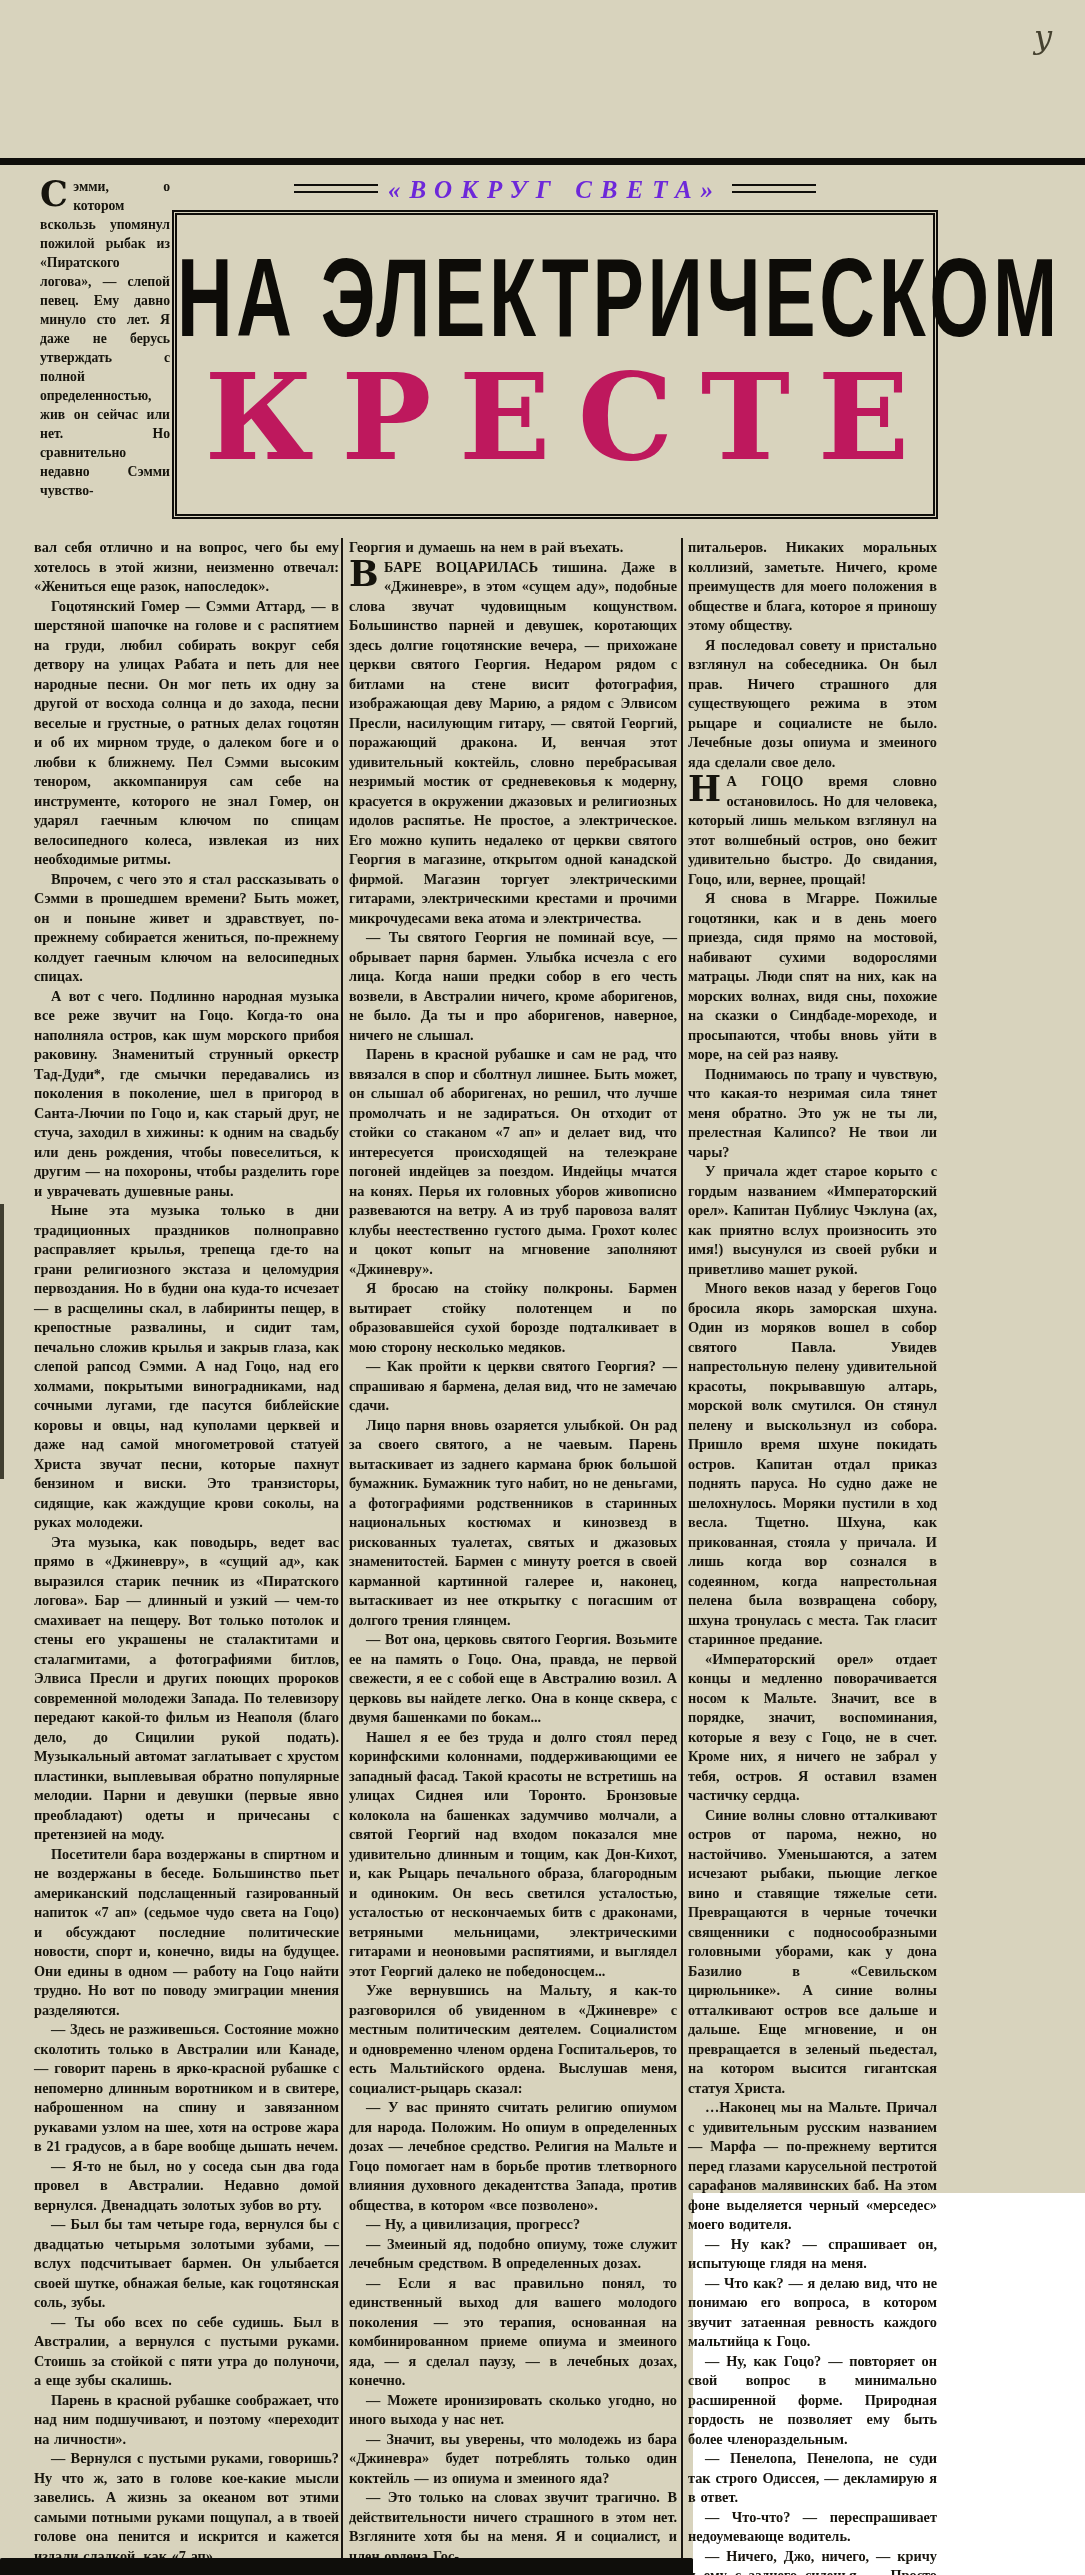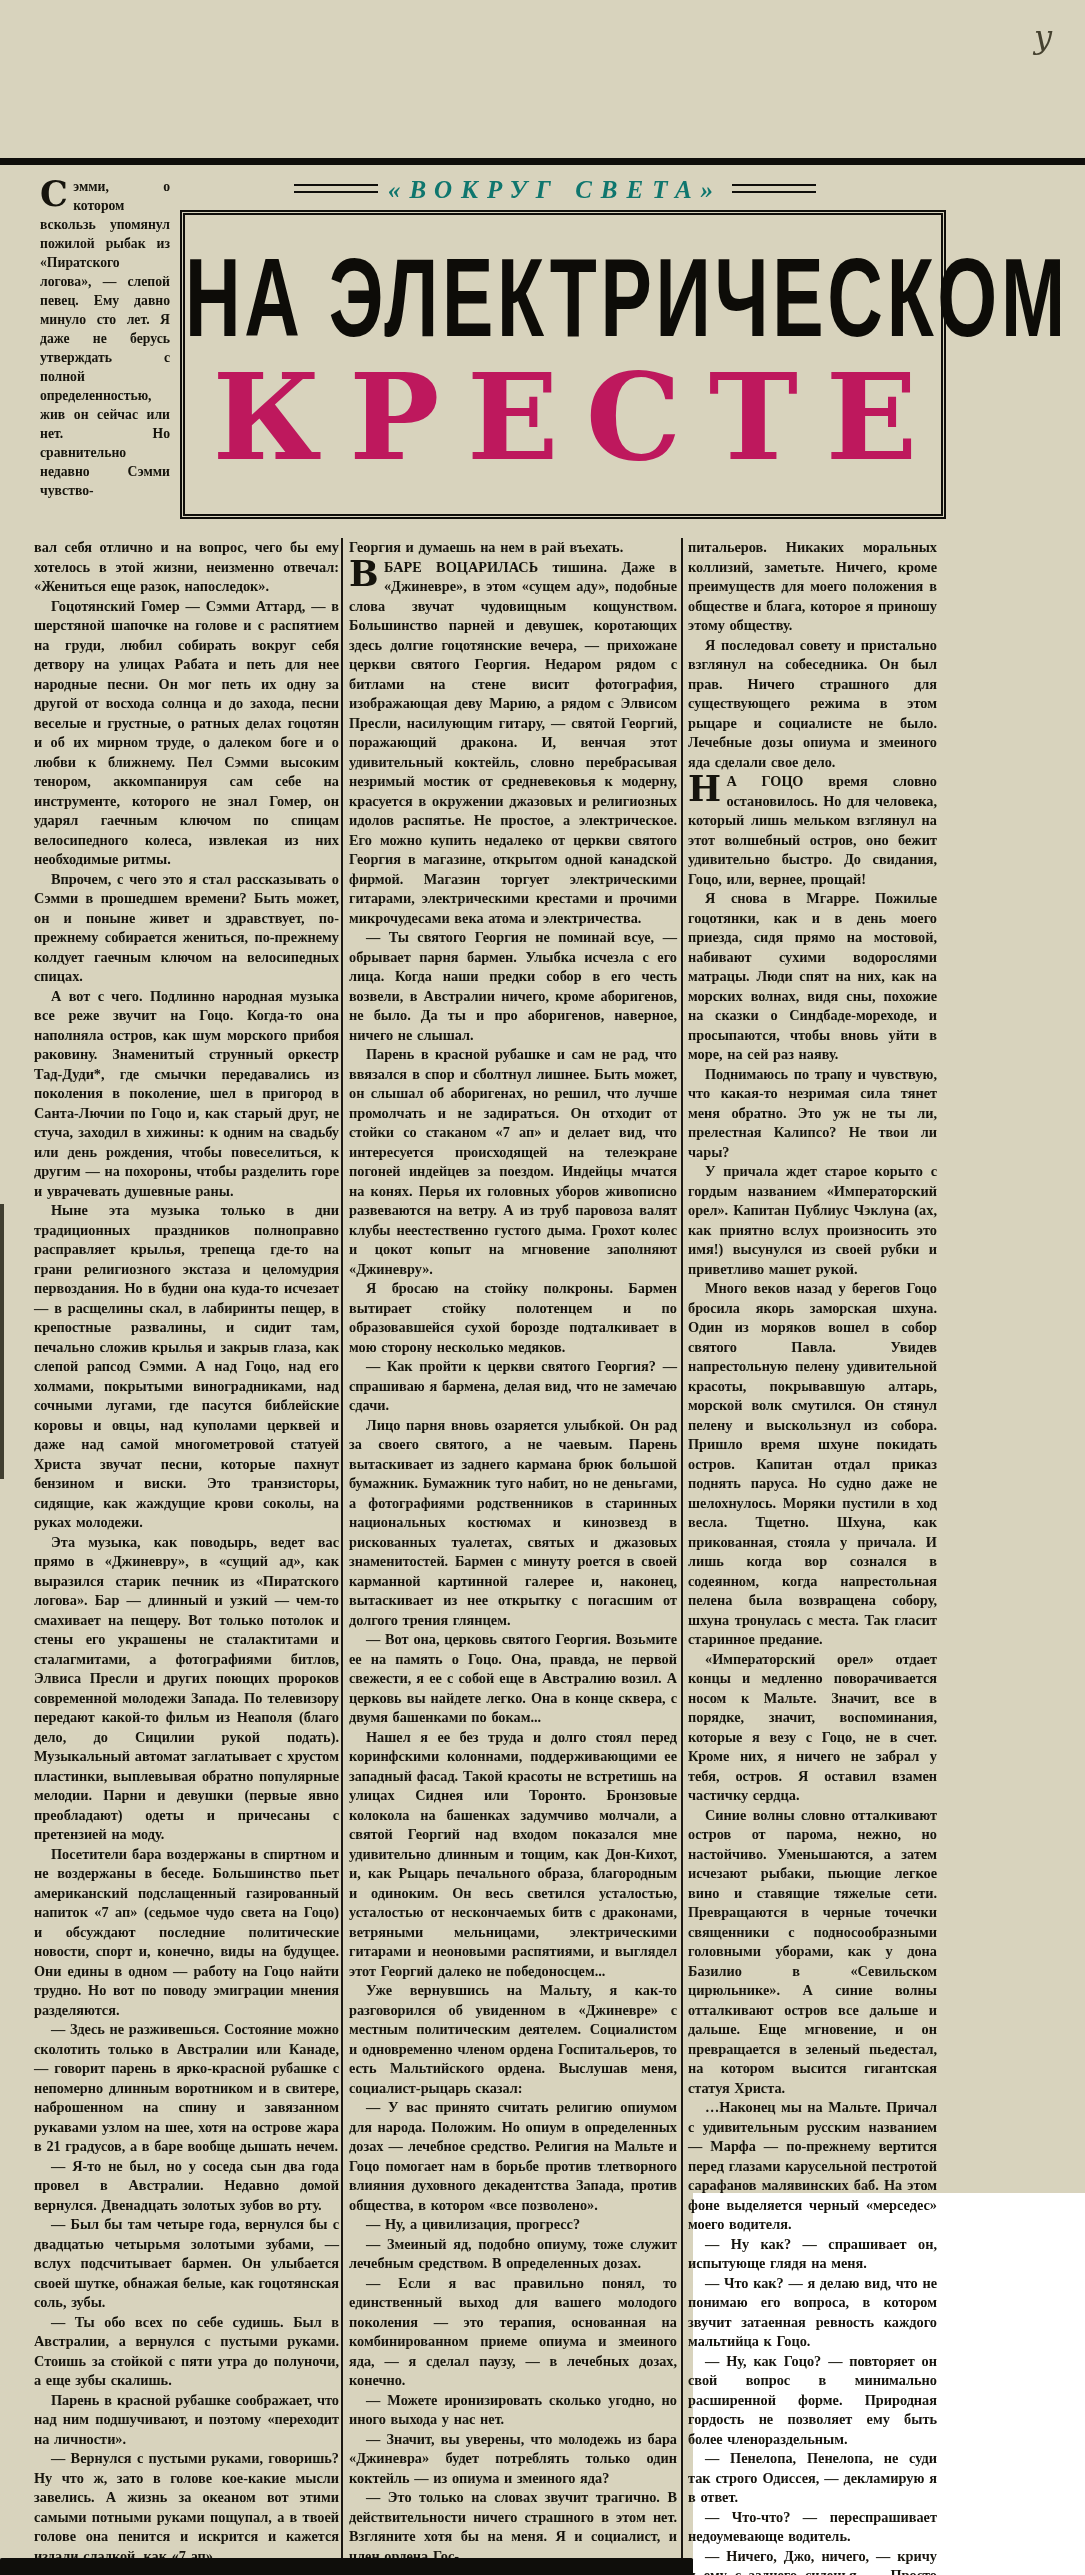--- a/index.html
+++ b/index.html
@@ -13,25 +13,25 @@
   .divider{position:absolute;width:1.6px;background:#191610;}
   .div1{left:341px;top:538px;height:2038px;}
   .div2{left:681px;top:538px;height:2038px;}
   .bar-bl{left:0;top:2558px;width:693px;height:18.5px;border-radius:1.6px;}
   .scan-strip{position:absolute;left:0;top:1204px;width:4.2px;height:275px;background:#262318;opacity:.85;}
   .corner-mark{position:absolute;left:1034px;top:18px;font-family:"DejaVu Serif",serif;
         font-style:italic;font-size:32px;color:#45412f;}
   
   .rubric-row{position:absolute;left:172px;top:176px;width:766px;text-align:center;white-space:nowrap;}
   .rubric{display:inline-block;vertical-align:middle;font-family:"Liberation Serif",serif;
-        font-style:italic;font-weight:700;font-size:25px;letter-spacing:9px;color:#0f766e;}
+        font-style:italic;font-weight:700;font-size:25px;letter-spacing:9px;color:#6d28d9;}
   .rubric-dash{display:inline-block;vertical-align:middle;width:84px;height:5.3px;
         border-top:2.1px solid #0f0e0b;border-bottom:2.1px solid #0f0e0b;margin:0 9.5px 3.2px 9.5px;}
   
-  .hbox{position:absolute;left:180px;top:210px;width:766px;height:309px;
+  .hbox{position:absolute;left:172px;top:210px;width:766px;height:309px;
         border:5.3px double #0f0e0b;box-sizing:border-box;text-align:center;}
   .hl1{margin-top:18px;}
   .hl1 span{display:inline-block;transform:scale(1.0,1.45);transform-origin:center top;
         font-family:"Liberation Sans",sans-serif;font-weight:700;font-size:77px;
         letter-spacing:3.7px;white-space:nowrap;color:#0d0c08;}
   .hl2{margin-top:35px;font-family:"DejaVu Serif",serif;font-weight:700;font-size:120px;
         line-height:1;letter-spacing:27.5px;text-indent:27.5px;white-space:nowrap;color:#be185d;}
   
   .textcol{position:absolute;text-align:justify;font-weight:700;
         font-size:14.3px;line-height:19.5px;word-spacing:1.1px;}

